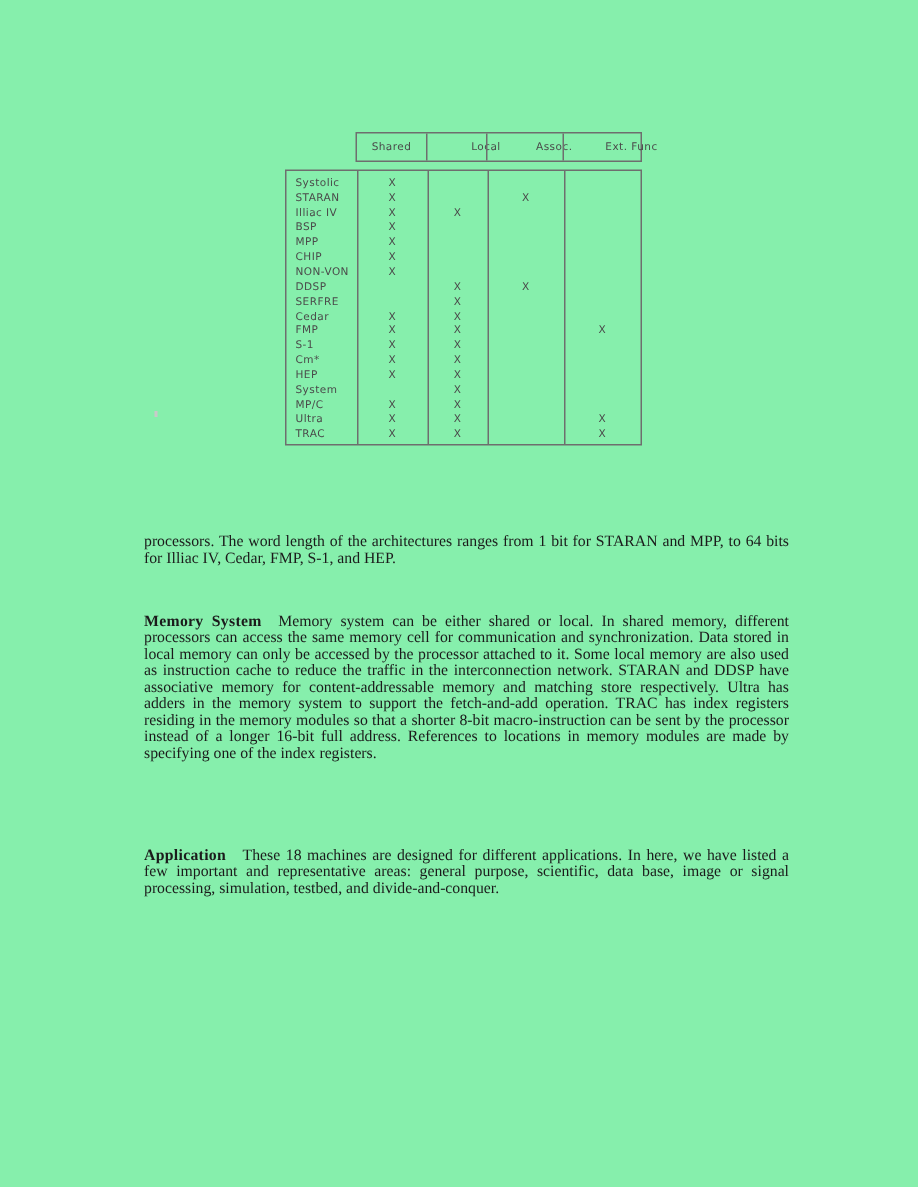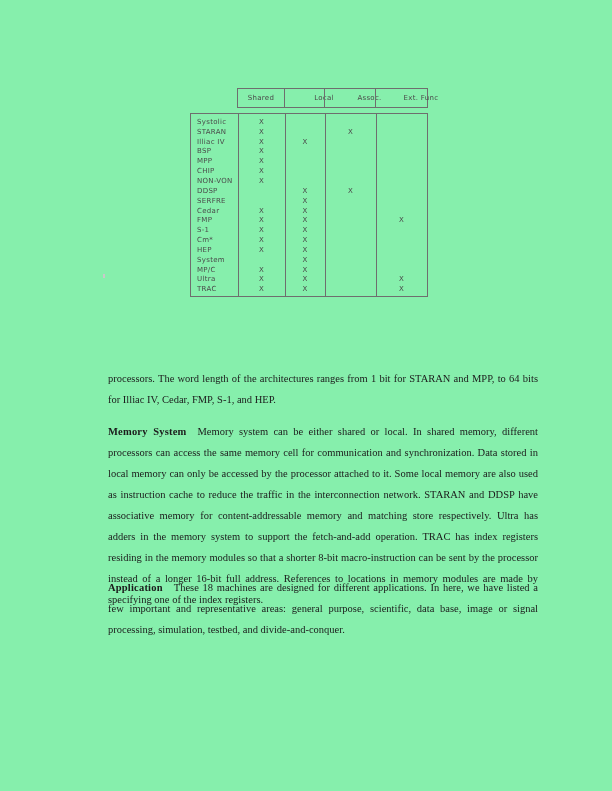--- a/index.html
+++ b/index.html
@@ -42,22 +42,22 @@
   .tlabel { flex:none; width:47px; padding-left:6px; box-sizing:border-box; white-space:nowrap; }
   .tcell { flex:none; text-align:center; }
   .tc0 { width:47px; } .tc1 { width:40px; } .tc2 { width:51px; } .tc3 { width:51px; }
 
   
   .caption {
     position:absolute; left:0; right:0; top:318px;
     text-align:center; font-size:11px;
   }
   .para {
-    position:absolute; left:92px; width:430px; margin:16px;
-    font-size:10.5px; line-height:21px;
+    position:absolute; left:92px; width:430px; margin:4px;
+    font-size:10.5px; line-height:11px;
     text-align:justify;
   }
   .p1 { top:352px; }
   .p2 { top:405px; }
   .p3 { top:561px; }
   .shead { font-weight:bold; margin-right:11px; letter-spacing:0.2px; }
   .pageno {
     position:absolute; left:0; right:0; top:687px;
     text-align:center; font-size:10px;
   }

